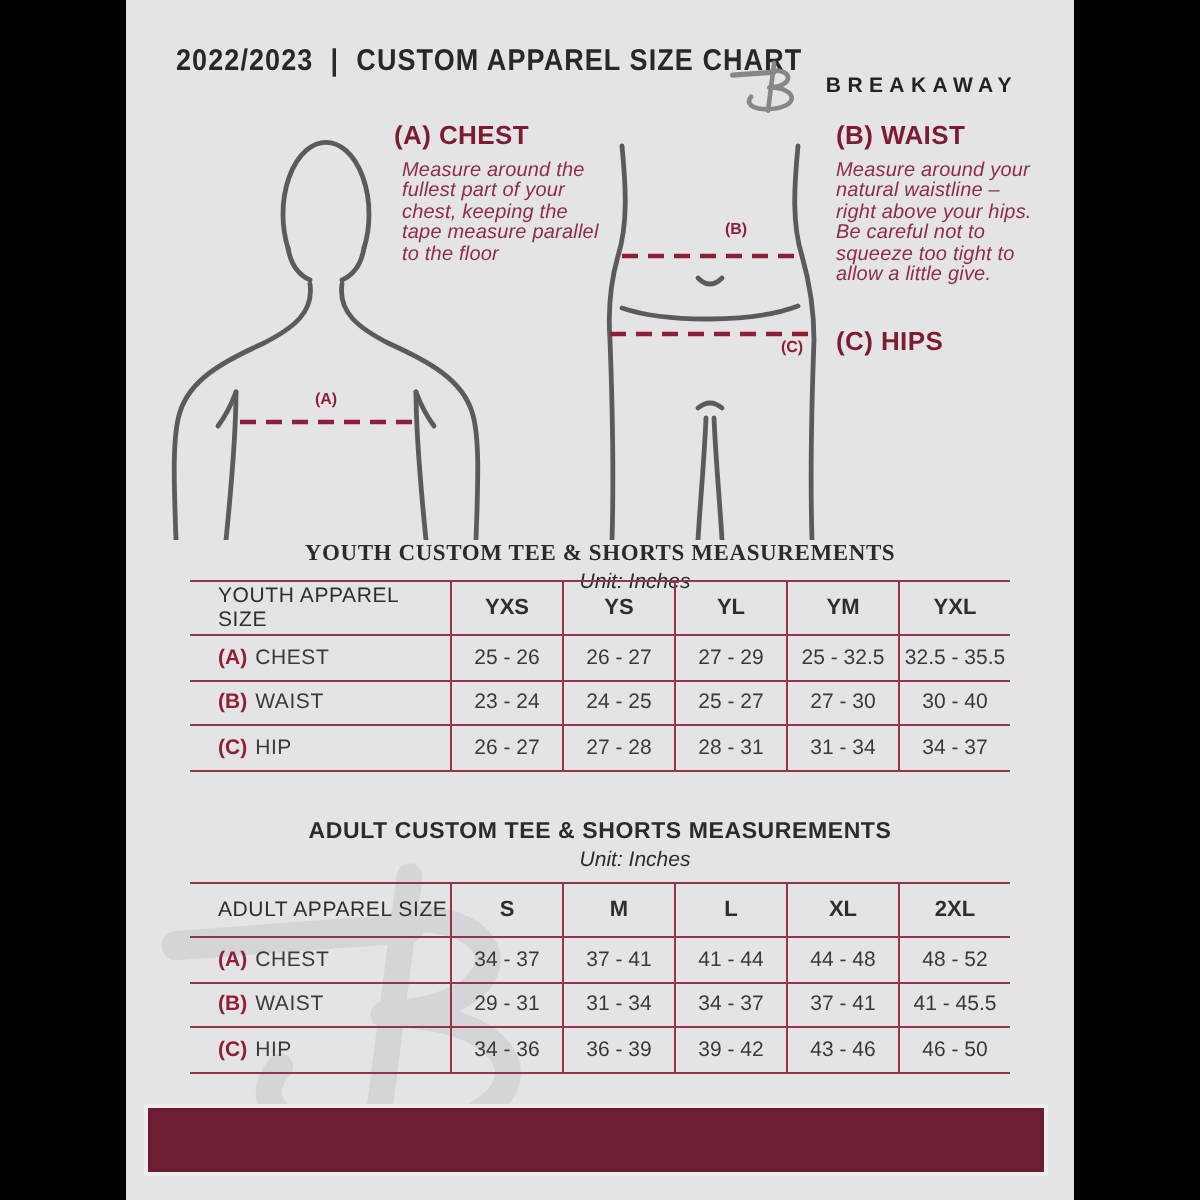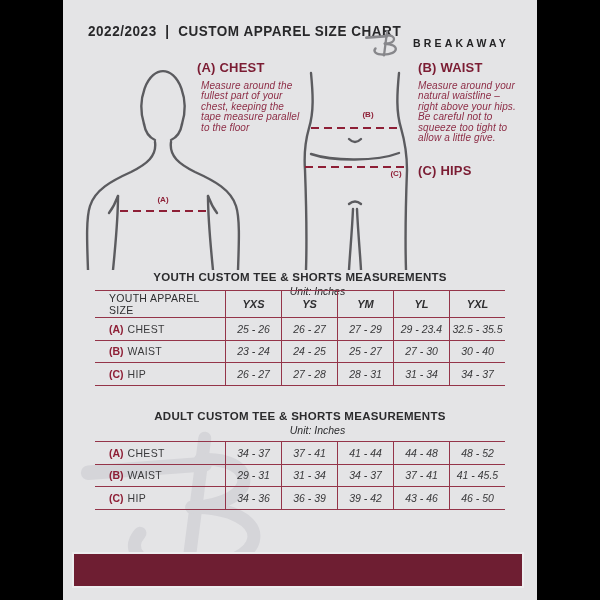--- a/index.html
+++ b/index.html
@@ -49,21 +49,21 @@
   }
   .tr{
     display:grid;grid-template-columns:130px repeat(5,1fr);
     border-bottom:1.5px solid #943449;height:21.5px;
   }
   .tr.head{height:26px;}
   .td{
     display:flex;align-items:center;justify-content:center;
     font-size:10.5px;color:#39393b;
   }
-  .td + .td{border-left:1.5px solid #943449;font-style:italic;}
+  .td + .td{border-left:1.5px solid #943449;}
   .td.lbl{justify-content:flex-start;padding-left:14px;}
   .tr.head .td{font-weight:bold;font-size:11px;color:#2e2e30;}
   .tr.head .td.lbl{font-weight:normal;font-size:10.5px;letter-spacing:.3px;}
   .row-key{font-weight:bold;color:#8e1f36;margin-right:4px;}
   .row-lbl{color:#3a3a3c;letter-spacing:.3px;}
   
   .watermark{position:absolute;left:12px;top:408px;z-index:0;}
   .watermark path{fill:none;stroke:#d5d5d9;stroke-linecap:round;}
   .footer-bar{
     position:absolute;left:9px;top:552px;width:452px;height:36px;
@@ -135,40 +135,40 @@
   <div class="sec-heading" style="left:355px;top:163px;">(C) HIPS</div>
 
   <svg class="watermark" width="225" height="190" viewBox="0 0 52 44">
     <path d="M 3 15 L 30 13" stroke-width="3.4"></path>
     <path d="M 30 7 L 26 38" stroke-width="3"></path>
     <path d="M 29 12 C 42 11 43.5 22 27 23" stroke-width="3"></path>
     <path d="M 27 23 C 46.5 23 46.5 37 25 37" stroke-width="3"></path>
     <path d="M 25 37 C 15 37 11.5 33 15 29" stroke-width="3"></path>
   </svg>
 
-  <div class="tbl-title" style="top:271px;">YOUTH CUSTOM TEE &amp; SHORTS MEASUREMENTS</div>
+  <div class="tbl-title" style="top:271px;font-family:Liberation Serif, serif;">YOUTH CUSTOM TEE &amp; SHORTS MEASUREMENTS</div>
   <div class="tbl-unit" style="top:285px;">Unit: Inches</div>
   <div class="table" style="top:290px;">
     <div class="tr head">
       <div class="td lbl">YOUTH APPAREL SIZE</div>
       <div class="td">YXS</div>
       <div class="td">YS</div>
+      <div class="td">YL</div>
       <div class="td">YM</div>
-      <div class="td">YL</div>
       <div class="td">YXL</div>
     </div>
     <div class="tr">
       <div class="td lbl">
           <span class="row-key">(A)</span>
           <span class="row-lbl">CHEST</span>
         </div>
       <div class="td">25 - 26</div>
       <div class="td">26 - 27</div>
       <div class="td">27 - 29</div>
-      <div class="td">29 - 23.4</div>
+      <div class="td">25 - 32.5</div>
       <div class="td">32.5 - 35.5</div>
     </div>
     <div class="tr">
       <div class="td lbl">
           <span class="row-key">(B)</span>
           <span class="row-lbl">WAIST</span>
         </div>
       <div class="td">23 - 24</div>
       <div class="td">24 - 25</div>
       <div class="td">25 - 27</div>
@@ -184,20 +184,28 @@
       <div class="td">27 - 28</div>
       <div class="td">28 - 31</div>
       <div class="td">31 - 34</div>
       <div class="td">34 - 37</div>
     </div>
   </div>
 
   <div class="tbl-title" style="top:410px;">ADULT CUSTOM TEE &amp; SHORTS MEASUREMENTS</div>
   <div class="tbl-unit" style="top:424px;">Unit: Inches</div>
   <div class="table" style="top:441px;">
+    <div class="tr head">
+      <div class="td lbl">ADULT APPAREL SIZE</div>
+      <div class="td">S</div>
+      <div class="td">M</div>
+      <div class="td">L</div>
+      <div class="td">XL</div>
+      <div class="td">2XL</div>
+    </div>
     <div class="tr">
       <div class="td lbl">
           <span class="row-key">(A)</span>
           <span class="row-lbl">CHEST</span>
         </div>
       <div class="td">34 - 37</div>
       <div class="td">37 - 41</div>
       <div class="td">41 - 44</div>
       <div class="td">44 - 48</div>
       <div class="td">48 - 52</div>

